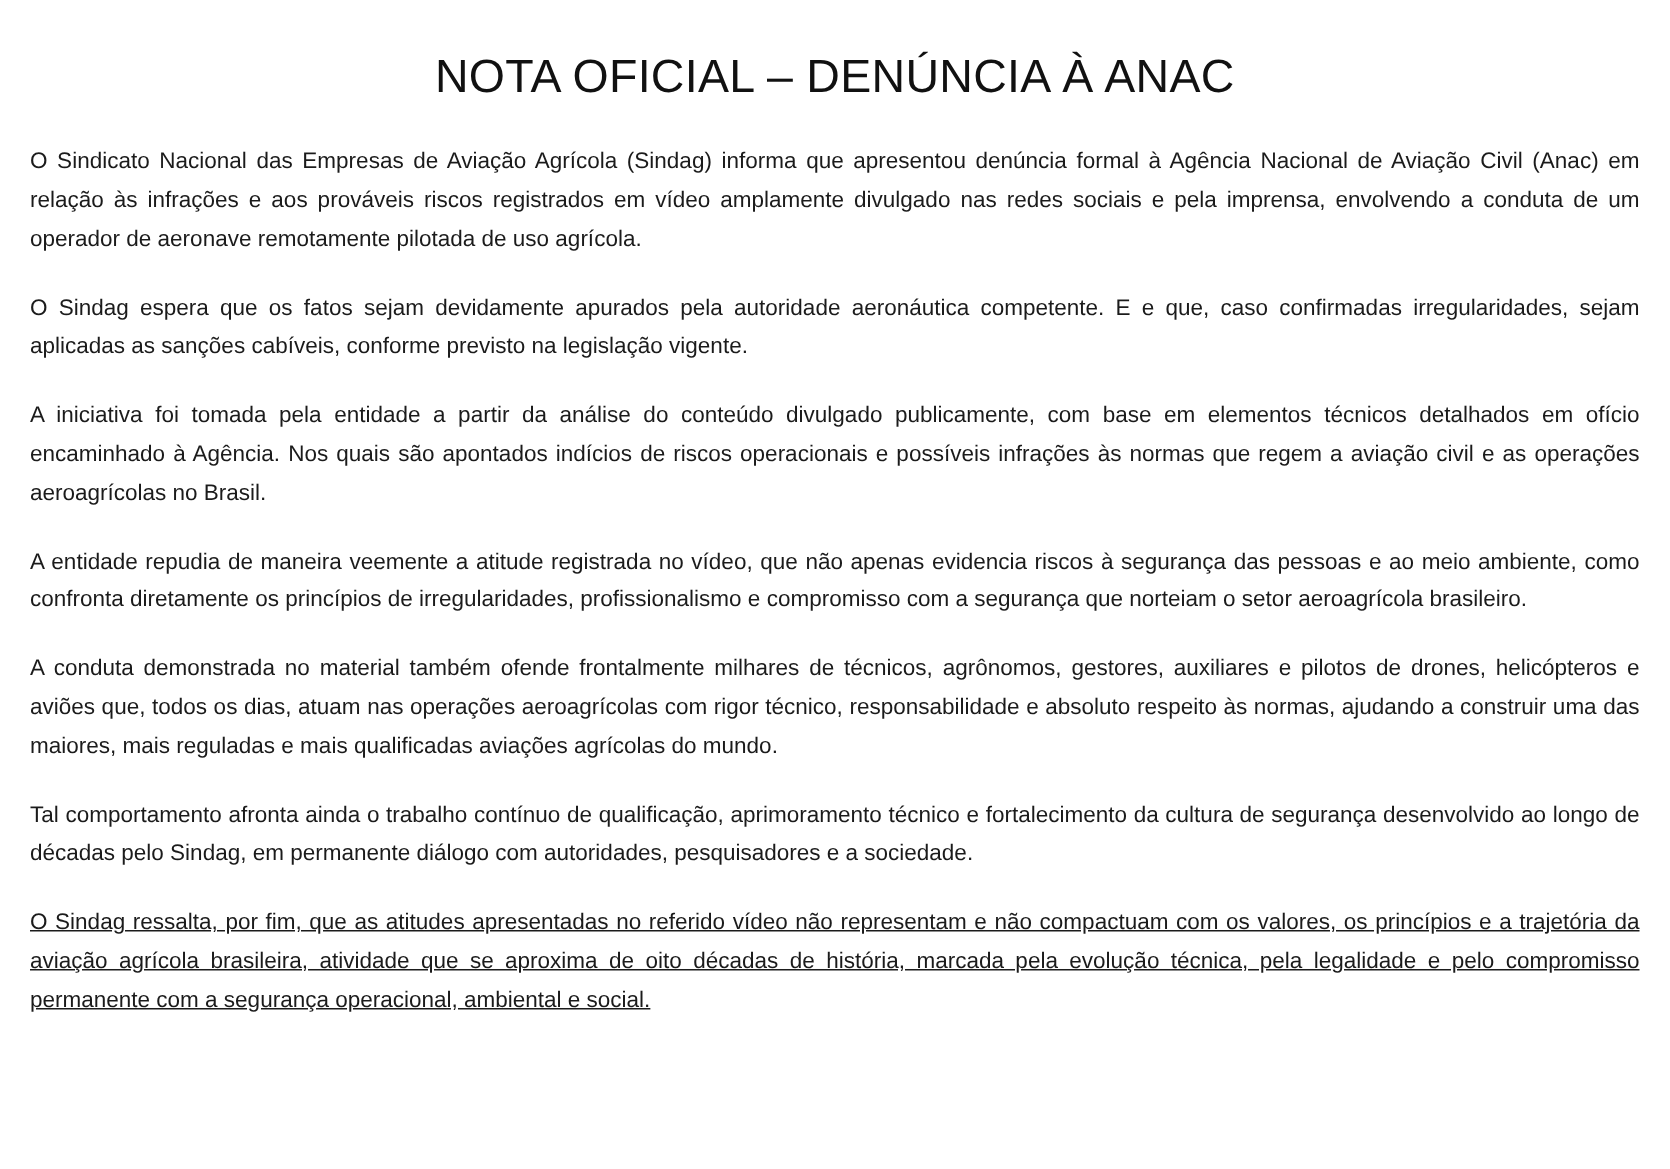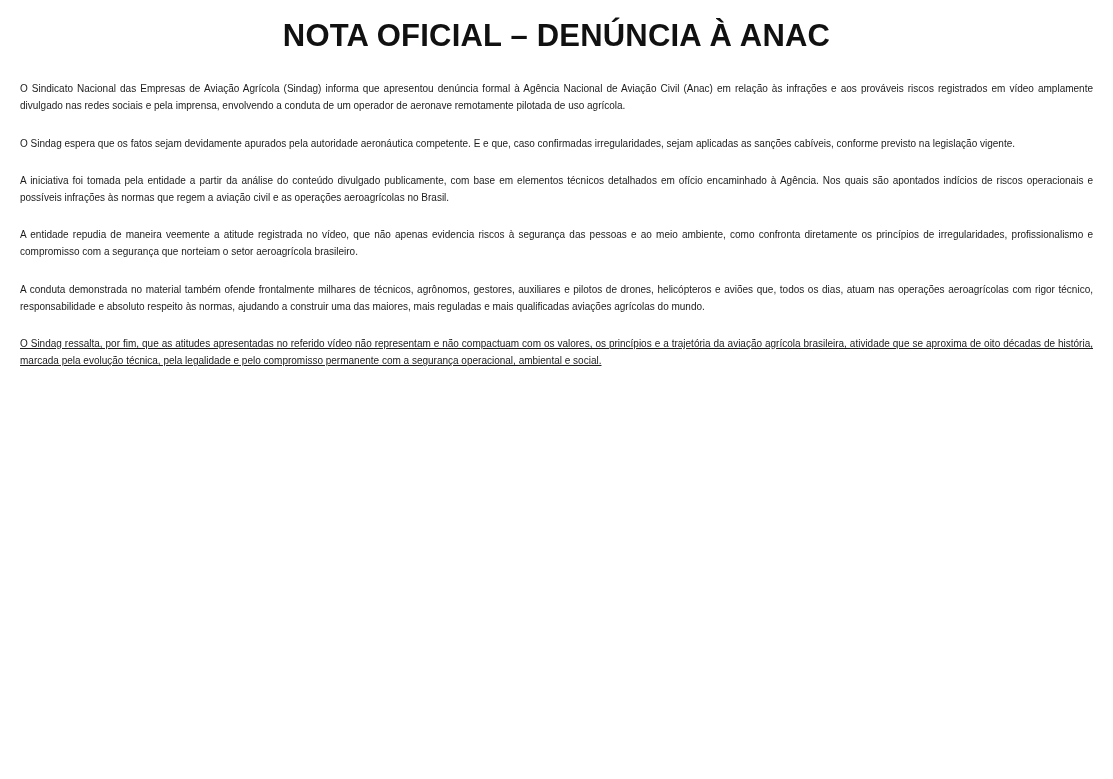--- a/index.html
+++ b/index.html
@@ -15,28 +15,28 @@
     -webkit-font-smoothing: antialiased;
   }
   .page {
     width: 1113px;
     box-sizing: border-box;
     padding: 8px 20px 10px 20px;
   }
   .doc-title {
     text-align: center;
     font-size: 31px;
-    font-weight: bold;
+    font-weight: normal;
     letter-spacing: 0.2px;
     color: #111111;
-    margin: 9px 0 26px 0;
+    margin: 24px 0 26px 0;
     line-height: 1.2;
   }
   .para {
-    font-size: 10px;
+    font-size: 15px;
     line-height: 1.72;
     color: #1b1b1b;
     margin: 0 0 20px 0;
     text-align: left;
   }
   .para.justify {
     text-align: justify;
     text-justify: inter-word;
   }
   .para:last-child {
@@ -55,16 +55,17 @@
 
 
   <p class="para justify">O Sindag espera que os fatos sejam devidamente apurados pela autoridade aeronáutica competente. E e que, caso confirmadas irregularidades, sejam aplicadas as sanções cabíveis, conforme previsto na legislação vigente.</p>
 
   <p class="para justify">A iniciativa foi tomada pela entidade a partir da análise do conteúdo divulgado publicamente, com base em elementos técnicos detalhados em ofício encaminhado à Agência. Nos quais são apontados indícios de riscos operacionais e possíveis infrações às normas que regem a aviação civil e as operações aeroagrícolas no Brasil.</p>
 
   <p class="para justify">A entidade repudia de maneira veemente a atitude registrada no vídeo, que não apenas evidencia riscos à segurança das pessoas e ao meio ambiente, como confronta diretamente os princípios de irregularidades, profissionalismo e compromisso com a segurança que norteiam o setor aeroagrícola brasileiro.</p>
 
   <p class="para justify">A conduta demonstrada no material também ofende frontalmente milhares de técnicos, agrônomos, gestores, auxiliares e pilotos de drones, helicópteros e aviões que, todos os dias, atuam nas operações aeroagrícolas com rigor técnico, responsabilidade e absoluto respeito às normas, ajudando a construir uma das maiores, mais reguladas e mais qualificadas aviações agrícolas do mundo.</p>
 
+  <p class="para justify">Tal comportamento afronta ainda o trabalho contínuo de qualificação, aprimoramento técnico e fortalecimento da cultura de segurança desenvolvido ao longo de décadas pelo Sindag, em permanente diálogo com autoridades, pesquisadores e a sociedade.</p>
 
   <p class="para justify">O Sindag ressalta, por fim, que as atitudes apresentadas no referido vídeo não representam e não compactuam com os valores, os princípios e a trajetória da aviação agrícola brasileira, atividade que se aproxima de oito décadas de história, marcada pela evolução técnica, pela legalidade e pelo compromisso permanente com a segurança operacional, ambiental e social.</p>
 
 </div>
 
 </body></html>

